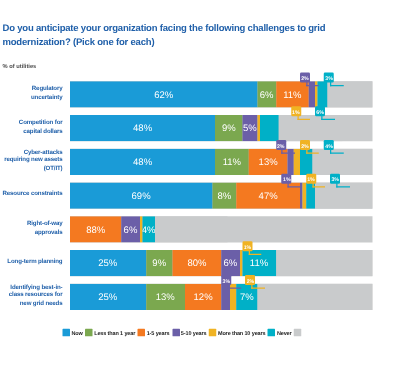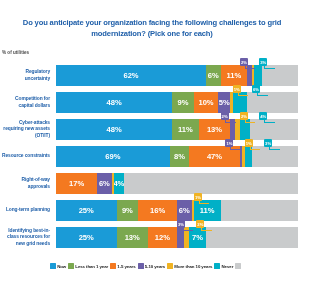--- a/index.html
+++ b/index.html
@@ -8,21 +8,20 @@
     font-family:"Liberation Sans",sans-serif;
     -webkit-font-smoothing:antialiased;
   }
   #root{position:relative;width:300px;height:300px;box-sizing:border-box;}
 
   
   .title{
     position:absolute;left:2px;top:17px;width:300px;
     font-size:7.6px;line-height:11px;font-weight:bold;color:#1f5fa9;
     letter-spacing:-0.15px;
-    text-align:center;
   }
   .subtitle{
     position:absolute;left:2px;top:50px;
     font-size:4.6px;font-weight:bold;color:#4b4b4b;letter-spacing:0px;
   }
 
   
   .plot{position:absolute;left:0;top:62px;width:300px;height:193px;}
   .row{position:relative;height:27px;}
   .cat{
@@ -31,21 +30,21 @@
     text-align:right;font-size:4.9px;line-height:6.2px;font-weight:bold;
     color:#1f5fa9;padding-right:2px;box-sizing:border-box;
     letter-spacing:-0.1px;
   }
   .bar{
     position:absolute;left:56px;top:3px;width:242px;height:21px;
     display:flex;overflow:hidden;background:#c9cbcc;
   }
   .seg{
     height:100%;display:flex;align-items:center;justify-content:center;
-    font-size:7.6px;font-weight:bold;color:#ffffff;overflow:hidden;
+    font-size:7.6px;font-weight:normal;color:#ffffff;overflow:hidden;
     white-space:nowrap;box-sizing:border-box;
   }
   .seg.tiny{font-size:0;}
 
   
   .callouts{position:absolute;left:56px;top:-4px;width:242px;height:10px;}
   .callout{
     position:absolute;top:0;height:8px;
     display:flex;align-items:center;justify-content:center;
     font-size:4.2px;font-weight:bold;color:#ffffff;
@@ -90,21 +89,20 @@
           <div class="leader" style="left: 78%; width: 4%; border-color: rgb(107, 95, 168);"></div>
           <div class="callout" style="left: 84%; background: rgb(0, 176, 199);">3%</div>
           <div class="leader" style="left: 86%; width: 4%; border-color: rgb(0, 176, 199);"></div>
         </div>
       </div>
       <div class="row">
         <div class="cat">Competition for capital dollars</div>
         <div class="bar">
           <div class="seg" style="width: 48%; background: rgb(26, 155, 215);">48%</div>
           <div class="seg" style="width: 9%; background: rgb(123, 168, 79);">9%</div>
-          <div class="seg" style="width: 10%; background: rgb(244, 121, 32);">10%</div>
           <div class="seg" style="width: 5%; background: rgb(107, 95, 168);">5%</div>
           <div class="seg tiny" style="width: 1%; background: rgb(240, 179, 35);"></div>
           <div class="seg tiny" style="width: 6%; background: rgb(0, 176, 199);"></div>
           <div class="seg tiny" style="width: 21%; background: rgb(201, 203, 204);"></div>
         </div>
         <div class="callouts">
           <div class="callout" style="left: 73%; background: rgb(240, 179, 35);">1%</div>
           <div class="leader" style="left: 75%; width: 4%; border-color: rgb(240, 179, 35);"></div>
           <div class="callout" style="left: 81%; background: rgb(0, 176, 199);">6%</div>
           <div class="leader" style="left: 83%; width: 4%; border-color: rgb(0, 176, 199);"></div>
@@ -146,33 +144,33 @@
           <div class="leader" style="left: 72%; width: 4%; border-color: rgb(107, 95, 168);"></div>
           <div class="callout" style="left: 78%; background: rgb(240, 179, 35);">1%</div>
           <div class="leader" style="left: 80%; width: 4%; border-color: rgb(240, 179, 35);"></div>
           <div class="callout" style="left: 86%; background: rgb(0, 176, 199);">3%</div>
           <div class="leader" style="left: 88%; width: 4%; border-color: rgb(0, 176, 199);"></div>
         </div>
       </div>
       <div class="row">
         <div class="cat">Right-of-way approvals</div>
         <div class="bar">
-          <div class="seg" style="width: 17%; background: rgb(244, 121, 32);">17%</div>
+          <div class="seg" style="width: 17%; background: rgb(244, 121, 32);">88%</div>
           <div class="seg" style="width: 6%; background: rgb(107, 95, 168);">6%</div>
           <div class="seg tiny" style="width: 1%; background: rgb(240, 179, 35);"></div>
           <div class="seg" style="width: 4%; background: rgb(0, 176, 199);">4%</div>
           <div class="seg tiny" style="width: 24%; background: rgb(201, 203, 204);"></div>
         </div>
       </div>
       <div class="row">
         <div class="cat">Long-term planning</div>
         <div class="bar">
           <div class="seg" style="width: 25%; background: rgb(26, 155, 215);">25%</div>
           <div class="seg" style="width: 9%; background: rgb(123, 168, 79);">9%</div>
-          <div class="seg" style="width: 16%; background: rgb(244, 121, 32);">16%</div>
+          <div class="seg" style="width: 16%; background: rgb(244, 121, 32);">80%</div>
           <div class="seg" style="width: 6%; background: rgb(107, 95, 168);">6%</div>
           <div class="seg tiny" style="width: 1%; background: rgb(240, 179, 35);"></div>
           <div class="seg" style="width: 11%; background: rgb(0, 176, 199);">11%</div>
           <div class="seg tiny" style="width: 32%; background: rgb(201, 203, 204);"></div>
         </div>
         <div class="callouts">
           <div class="callout" style="left: 57%; background: rgb(240, 179, 35);">1%</div>
           <div class="leader" style="left: 59%; width: 4%; border-color: rgb(240, 179, 35);"></div>
         </div>
       </div>

